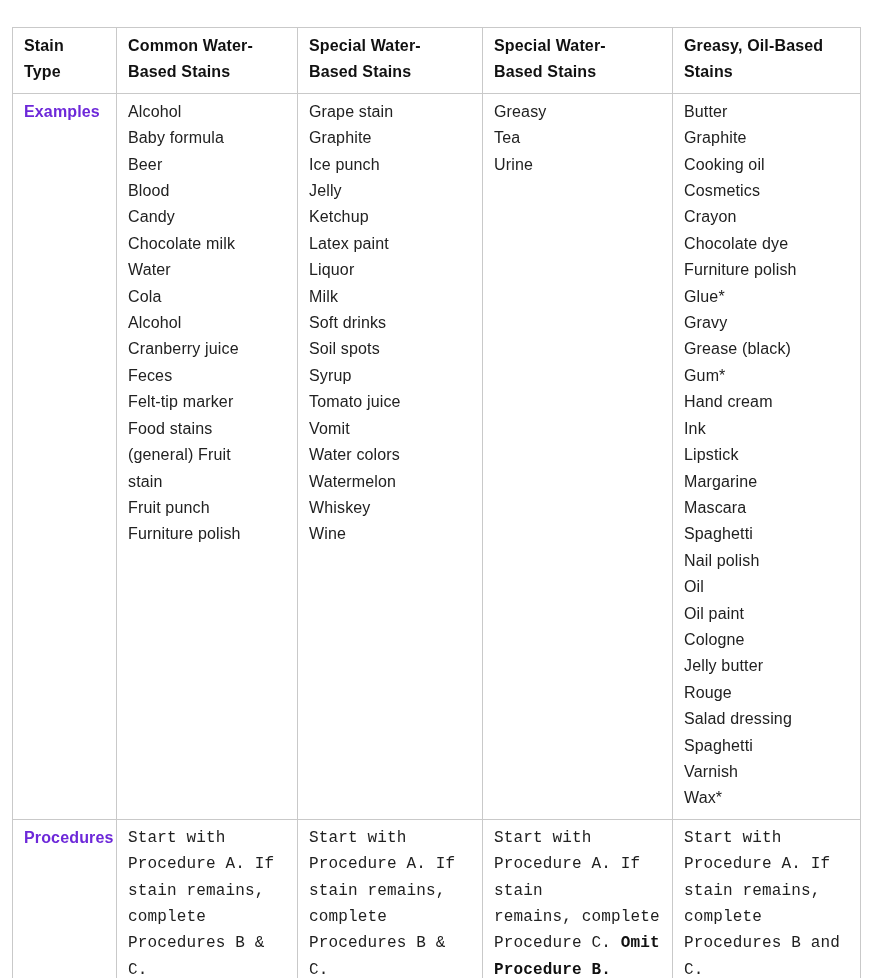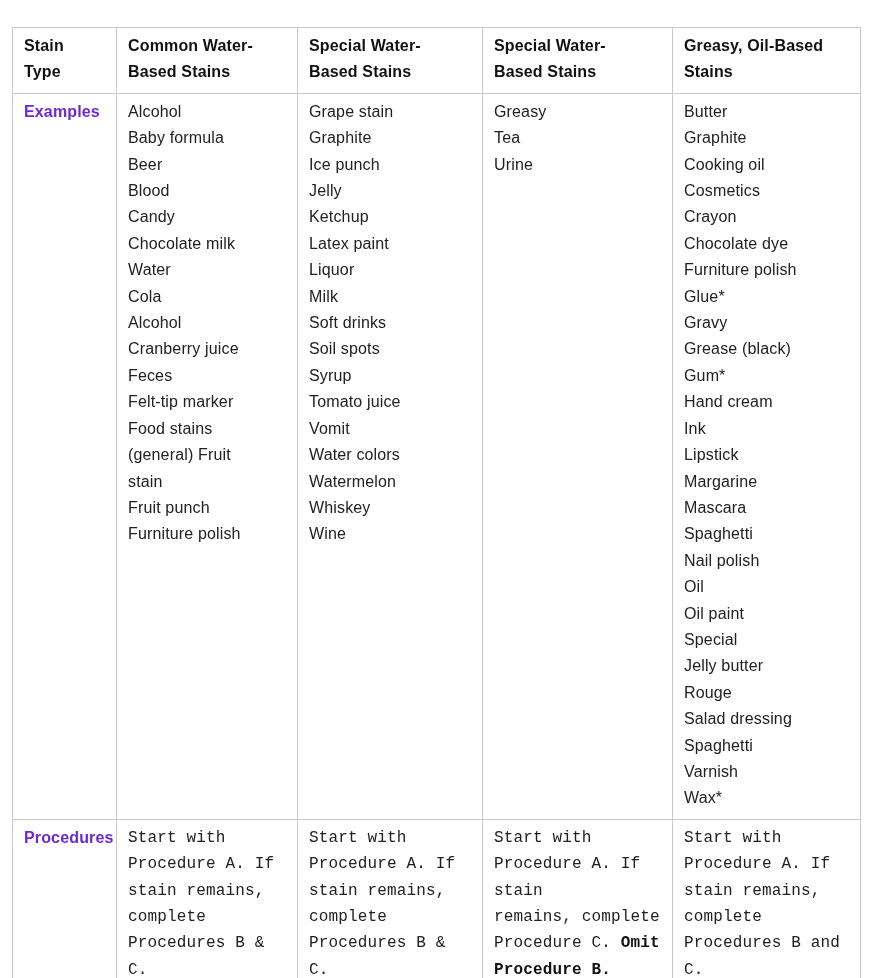--- a/index.html
+++ b/index.html
@@ -132,21 +132,21 @@
             <div class="line">Gum*</div>
             <div class="line">Hand cream</div>
             <div class="line">Ink</div>
             <div class="line">Lipstick</div>
             <div class="line">Margarine</div>
             <div class="line">Mascara</div>
             <div class="line">Spaghetti</div>
             <div class="line">Nail polish</div>
             <div class="line">Oil</div>
             <div class="line">Oil paint</div>
-            <div class="line">Special</div>
+            <div class="line">Cologne</div>
             <div class="line">Jelly butter</div>
             <div class="line">Rouge</div>
             <div class="line">Salad dressing</div>
             <div class="line">Spaghetti</div>
             <div class="line">Varnish</div>
             <div class="line">Wax*</div>
           </td>
       </tr>
       <tr>
         <th class="rowlabel">Procedures</th>

